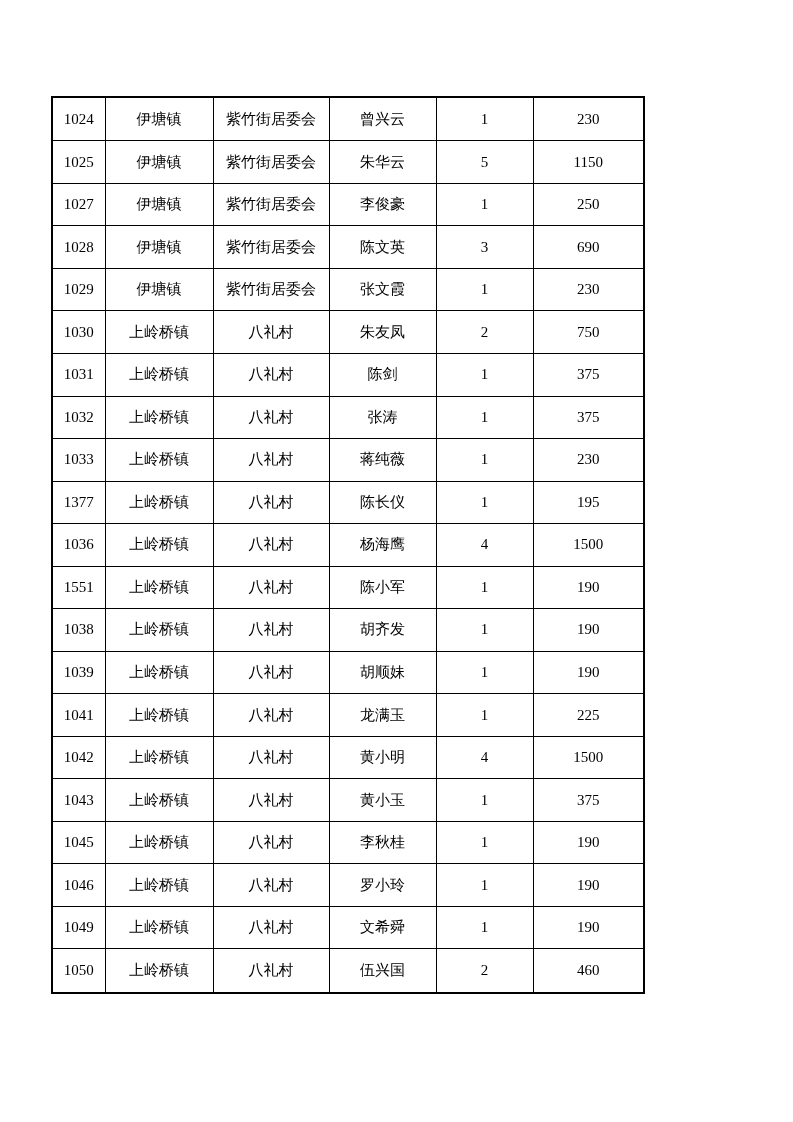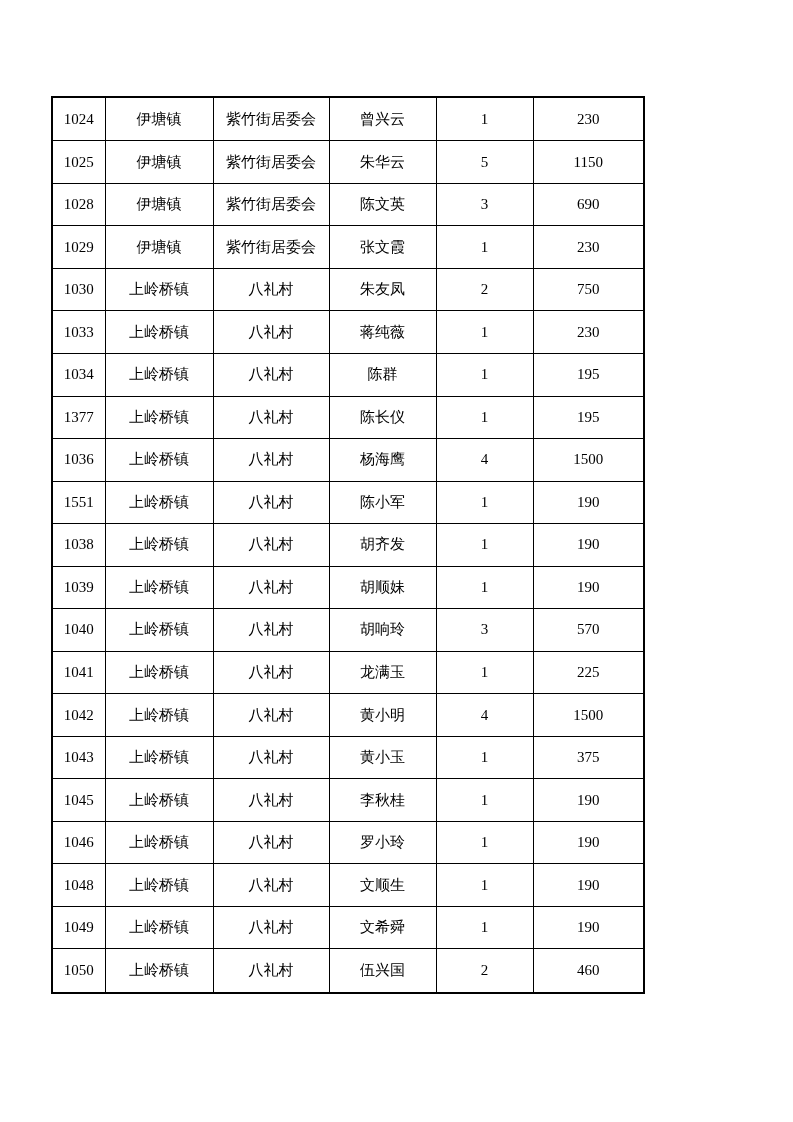--- a/index.html
+++ b/index.html
@@ -61,20 +61,28 @@
   </tr>
         <tr>
     <td>1025</td>
     <td>伊塘镇</td>
     <td>紫竹街居委会</td>
     <td>朱华云</td>
     <td>5</td>
     <td>1150</td>
   </tr>
         <tr>
+    <td>1027</td>
+    <td>伊塘镇</td>
+    <td>紫竹街居委会</td>
+    <td>李俊豪</td>
+    <td>1</td>
+    <td>250</td>
+  </tr>
+        <tr>
     <td>1028</td>
     <td>伊塘镇</td>
     <td>紫竹街居委会</td>
     <td>陈文英</td>
     <td>3</td>
     <td>690</td>
   </tr>
         <tr>
     <td>1029</td>
     <td>伊塘镇</td>
@@ -85,34 +93,42 @@
   </tr>
         <tr>
     <td>1030</td>
     <td>上岭桥镇</td>
     <td>八礼村</td>
     <td>朱友凤</td>
     <td>2</td>
     <td>750</td>
   </tr>
         <tr>
+    <td>1031</td>
+    <td>上岭桥镇</td>
+    <td>八礼村</td>
+    <td>陈剑</td>
+    <td>1</td>
+    <td>375</td>
+  </tr>
+        <tr>
+    <td>1032</td>
+    <td>上岭桥镇</td>
+    <td>八礼村</td>
+    <td>张涛</td>
+    <td>1</td>
+    <td>375</td>
+  </tr>
+        <tr>
     <td>1033</td>
     <td>上岭桥镇</td>
     <td>八礼村</td>
     <td>蒋纯薇</td>
     <td>1</td>
     <td>230</td>
-  </tr>
-        <tr>
-    <td>1034</td>
-    <td>上岭桥镇</td>
-    <td>八礼村</td>
-    <td>陈群</td>
-    <td>1</td>
-    <td>195</td>
   </tr>
         <tr>
     <td>1377</td>
     <td>上岭桥镇</td>
     <td>八礼村</td>
     <td>陈长仪</td>
     <td>1</td>
     <td>195</td>
   </tr>
         <tr>
@@ -141,28 +157,20 @@
   </tr>
         <tr>
     <td>1039</td>
     <td>上岭桥镇</td>
     <td>八礼村</td>
     <td>胡顺妹</td>
     <td>1</td>
     <td>190</td>
   </tr>
         <tr>
-    <td>1040</td>
-    <td>上岭桥镇</td>
-    <td>八礼村</td>
-    <td>胡响玲</td>
-    <td>3</td>
-    <td>570</td>
-  </tr>
-        <tr>
     <td>1041</td>
     <td>上岭桥镇</td>
     <td>八礼村</td>
     <td>龙满玉</td>
     <td>1</td>
     <td>225</td>
   </tr>
         <tr>
     <td>1042</td>
     <td>上岭桥镇</td>
@@ -185,28 +193,20 @@
     <td>八礼村</td>
     <td>李秋桂</td>
     <td>1</td>
     <td>190</td>
   </tr>
         <tr>
     <td>1046</td>
     <td>上岭桥镇</td>
     <td>八礼村</td>
     <td>罗小玲</td>
-    <td>1</td>
-    <td>190</td>
-  </tr>
-        <tr>
-    <td>1048</td>
-    <td>上岭桥镇</td>
-    <td>八礼村</td>
-    <td>文顺生</td>
     <td>1</td>
     <td>190</td>
   </tr>
         <tr>
     <td>1049</td>
     <td>上岭桥镇</td>
     <td>八礼村</td>
     <td>文希舜</td>
     <td>1</td>
     <td>190</td>

